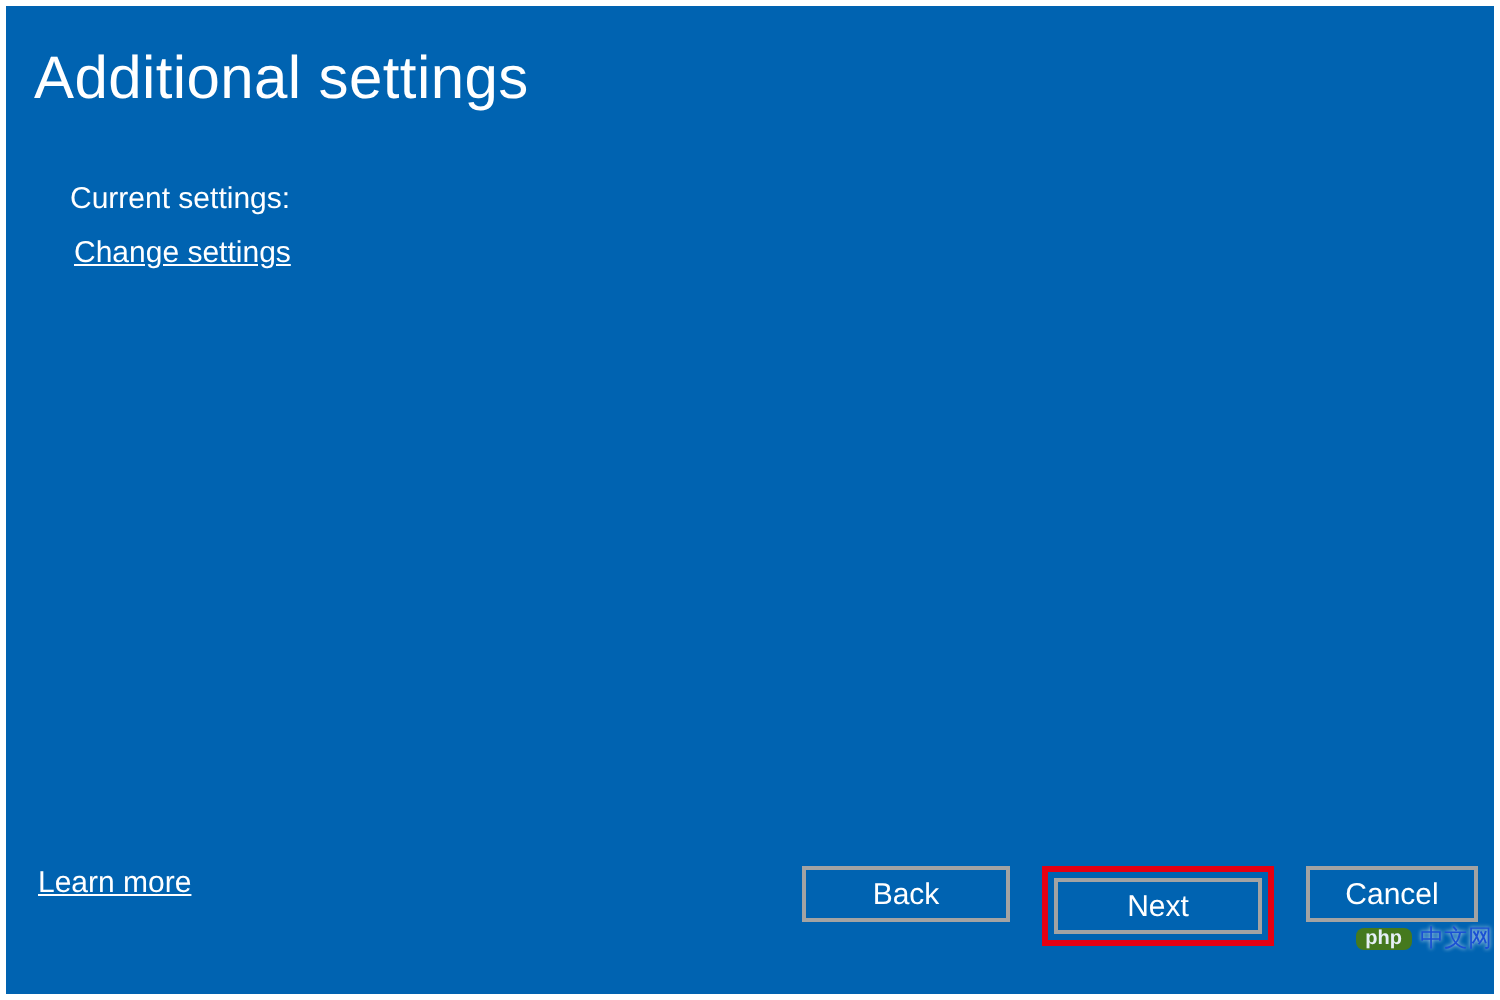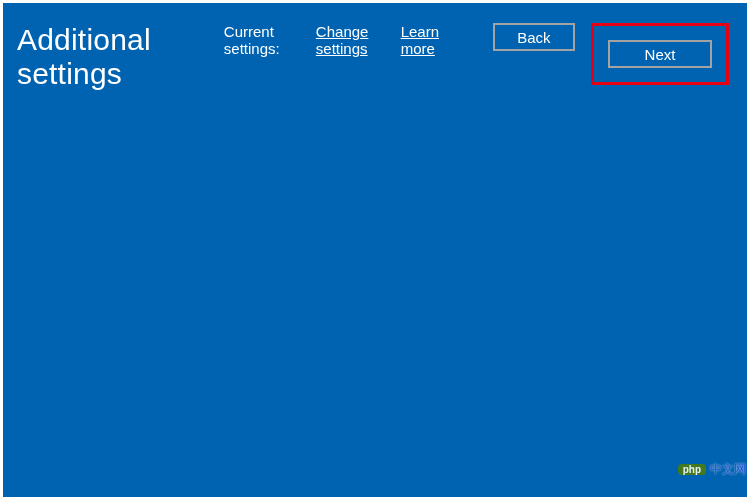--- a/index.html
+++ b/index.html
@@ -18,21 +18,21 @@
     .dialog {
       position: absolute;
       left: 3px;
       top: 3px;
       right: 3px;
       bottom: 3px;
       background: #0063b1;
       color: #ffffff;
       padding: 20px 18px 18px 14px;
       display: flex;
-      flex-direction: row;
+      flex-direction: column;
     }
     .title {
       font-size: 30px;
       font-weight: 300;
       margin-bottom: 34px;
       letter-spacing: 0.2px;
     }
     .subtitle {
       font-size: 15px;
       font-weight: 400;
@@ -56,21 +56,21 @@
       left: 6px;
       top: -1px;
       font-size: 16px;
     }
     .link {
       color: #ffffff;
       text-decoration: underline;
       font-size: 15px;
       cursor: pointer;
       display: inline-block;
-      margin-left: 8px;
+      margin-left: 20px;
     }
     .spacer {
       flex: 1;
     }
     .footer {
       display: flex;
       align-items: flex-start;
       gap: 16px;
       padding-bottom: 6px;
     }
@@ -92,21 +92,21 @@
       font-family: inherit;
       width: 104px;
       height: 28px;
       cursor: pointer;
       display: inline-flex;
       align-items: center;
       justify-content: center;
     }
     .btn-next-wrapper {
       border: 3px solid #e60012;
-      padding: 14px;
+      padding: 3px;
     }
     .btn-cancel {
       width: 86px;
       margin-right: -10px;
     }
     .watermark {
       position: absolute;
       right: 4px;
       bottom: 22px;
       display: flex;
@@ -142,19 +142,20 @@
 
   <div class="spacer"></div>
 
   <div class="footer">
     <a class="learn-more">Learn more</a>
     <div class="footer-spacer"></div>
     <button class="btn">Back</button>
     <span class="btn-next-wrapper">
       <button class="btn">Next</button>
     </span>
+    <button class="btn btn-cancel">Cancel</button>
   </div>
 </div>
 
 <div class="watermark">
   <span class="watermark-badge">php</span>
   <span class="watermark-text">中文网</span>
 </div>
 
 </body></html>

